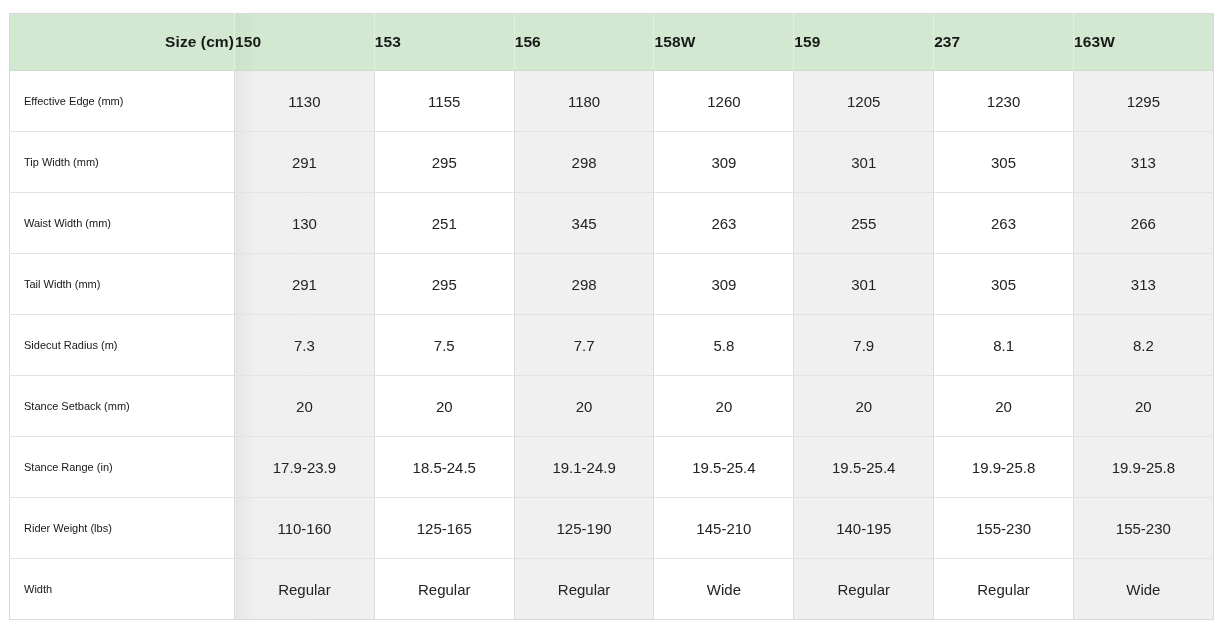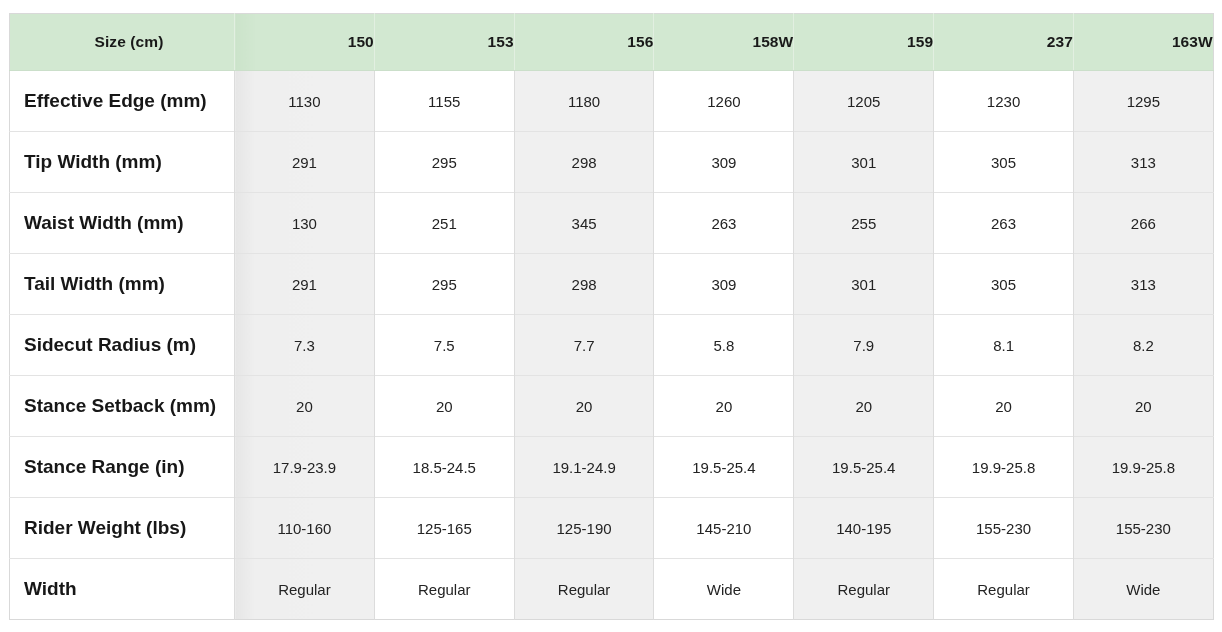--- a/index.html
+++ b/index.html
@@ -41,26 +41,26 @@
     color: #191919;
     letter-spacing: .1px;
     border-right: 1px solid #e2efe1;
     border-bottom: 1px solid #cbdfca;
     padding: 0;
     vertical-align: middle;
   }
   thead th:last-child { border-right: none; }
 
   thead th.head-label {
-    text-align: center;
+    text-align: right;
     padding-left: 14px;
     font-size: 15.5px;
   }
   thead th.head-data {
-    text-align: right;
+    text-align: left;
   }
   
   thead th.shade {
     background: linear-gradient(to right, #cbe3ca 0px, #d2e8d1 22px, #d2e8d1 100%);
   }
 
   
   tbody td {
     height: 61px;
     border-top: 1px solid #e3e3e3;
@@ -68,22 +68,22 @@
     padding: 0;
     vertical-align: middle;
     font-size: 15px;
     color: #232323;
   }
   tbody td:last-child { border-right: none; }
 
   tbody td.cell-label {
     text-align: left;
     padding-left: 14px;
-    font-weight: 700;
-    font-size: 19px;
+    font-weight: 400;
+    font-size: 11px;
     color: #171717;
     background: linear-gradient(to right, #ffffff 0px, #ffffff 100%);
   }
 
   tbody td.cell-data {
     text-align: center;
     font-weight: normal;
     background: #ffffff;
   }
 

